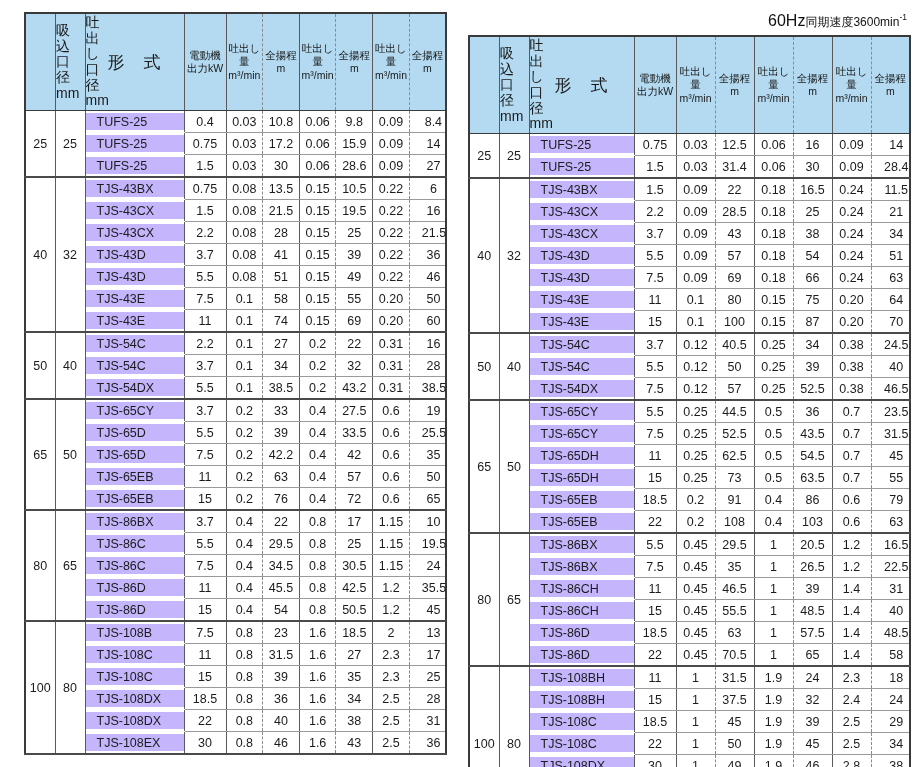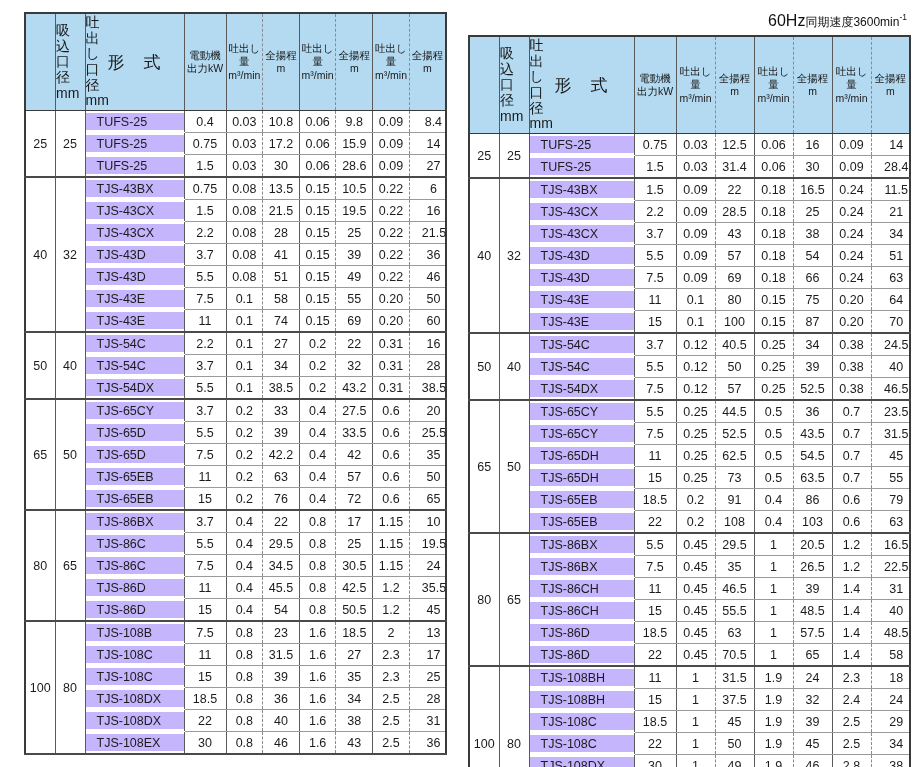--- a/index.html
+++ b/index.html
@@ -232,21 +232,21 @@
         <tr>
           <td class="dia" rowspan="5">65</td>
           <td class="dia" rowspan="5">50</td>
           <td class="model">TJS-65CY</td>
           <td>3.7</td>
           <td class="q">0.2</td>
           <td class="h">33</td>
           <td class="q">0.4</td>
           <td class="h">27.5</td>
           <td class="q">0.6</td>
-          <td class="h last">20</td>
+          <td class="h last">19</td>
         </tr>
         <tr>
           <td class="model">TJS-65D</td>
           <td>5.5</td>
           <td class="q">0.2</td>
           <td class="h">39</td>
           <td class="q">0.4</td>
           <td class="h">33.5</td>
           <td class="q">0.6</td>
           <td class="h last">25.5</td>

